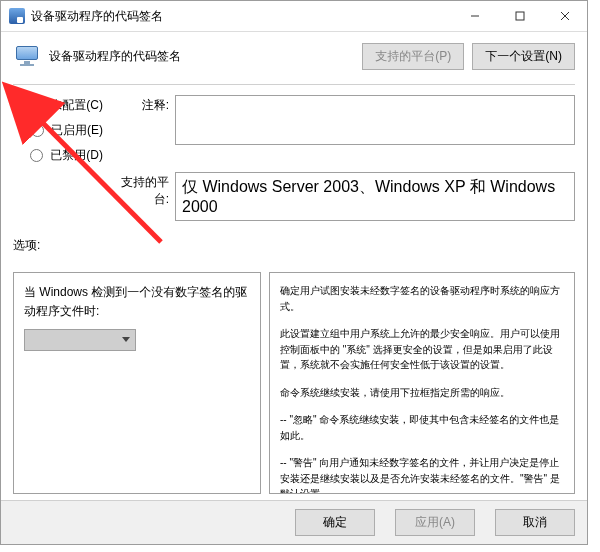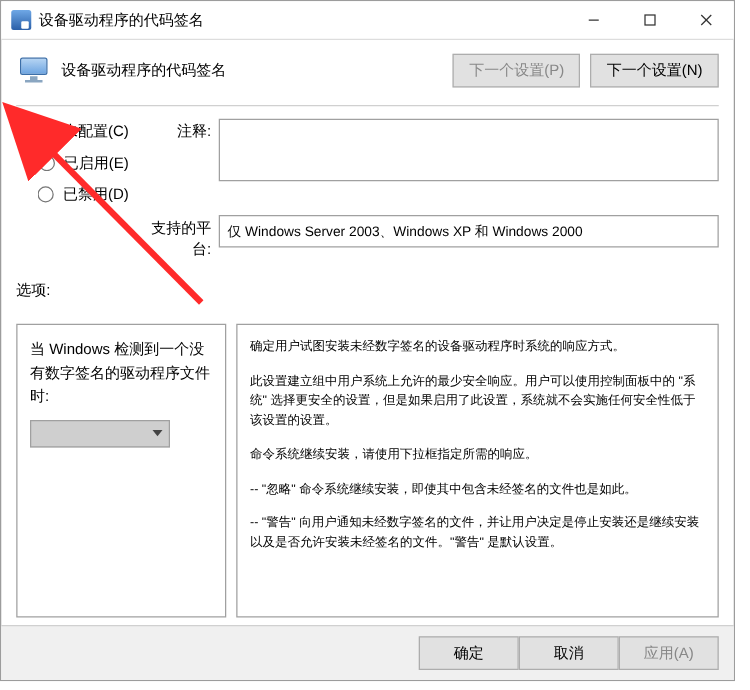--- a/index.html
+++ b/index.html
@@ -172,21 +172,21 @@
     box-sizing: border-box;
     font-family: inherit;
     font-size: 12px;
     padding: 2px 4px;
   }
   .platform-box {
     width: 100%;
     border: 1px solid #a0a0a0;
     box-sizing: border-box;
     padding: 4px 6px;
-    font-size: 11px;
+    font-size: 16px;
     min-height: 26px;
     display: flex;
     align-items: center;
     background: #fff;
   }
   .row-labels {
     display: flex;
     margin-top: 16px;
     margin-bottom: 18px;
   }
@@ -197,21 +197,21 @@
     gap: 8px;
     flex: 1;
     min-height: 0;
   }
   .pane {
     border: 1px solid #a0a0a0;
     box-sizing: border-box;
     overflow: hidden;
   }
   .pane.left {
-    width: 168px;
+    width: 248px;
     padding: 10px 10px;
   }
   .pane.left .opt-text {
     font-size: 12px;
     line-height: 1.6;
   }
   .pane.left .selbox {
     margin-top: 8px;
     width: 110px;
     height: 20px;
@@ -239,21 +239,21 @@
     line-height: 1.55;
     font-size: 10px;
   }
   .footer {
     height: 44px;
     border-top: 1px solid #d0d0d0;
     background: #f0f0f0;
     display: flex;
     align-items: center;
     justify-content: flex-end;
-    gap: 0;
+    gap: 20px;
     padding: 0 12px;
     box-sizing: border-box;
   }
   
   .arrow-overlay {
     position: absolute;
     left: 0;
     top: 30px;
     pointer-events: none;
     z-index: 50;
@@ -299,21 +299,21 @@
     </svg>
 
     <div class="heading-row">
       <span class="hicon">
         <span class="screen"></span>
           <span class="stand"></span>
           <span class="base"></span>
       </span>
       <span class="htext">设备驱动程序的代码签名</span>
       <div class="nav-btns">
-        <button class="btn disabled" disabled=""><span>下一个设置(P)</span></button>
+        <button class="btn disabled" disabled=""><span>支持的平台(P)</span></button>
         <button class="btn"><span>下一个设置(N)</span></button>
       </div>
     </div>
 
     <hr class="hr">
 
     <div class="config-grid">
       <div class="radio-col">
         <div class="radio-item">
           <input type="radio" name="cfg" id="r1" checked="" style="">
@@ -358,16 +358,16 @@
           <p>命令系统继续安装，请使用下拉框指定所需的响应。</p>
           <p>-- "忽略" 命令系统继续安装，即使其中包含未经签名的文件也是如此。</p>
           <p>-- "警告" 向用户通知未经数字签名的文件，并让用户决定是停止安装还是继续安装以及是否允许安装未经签名的文件。"警告" 是默认设置。</p>
         </div>
     </div>
 
   </div>
 
   <div class="footer">
     <button class="btn"><span>确定</span></button>
+    <button class="btn disabled" disabled=""><span>应用(A)</span></button>
     <button class="btn"><span>取消</span></button>
-    <button class="btn disabled" disabled=""><span>应用(A)</span></button>
   </div>
 </div>
 
 </body></html>

